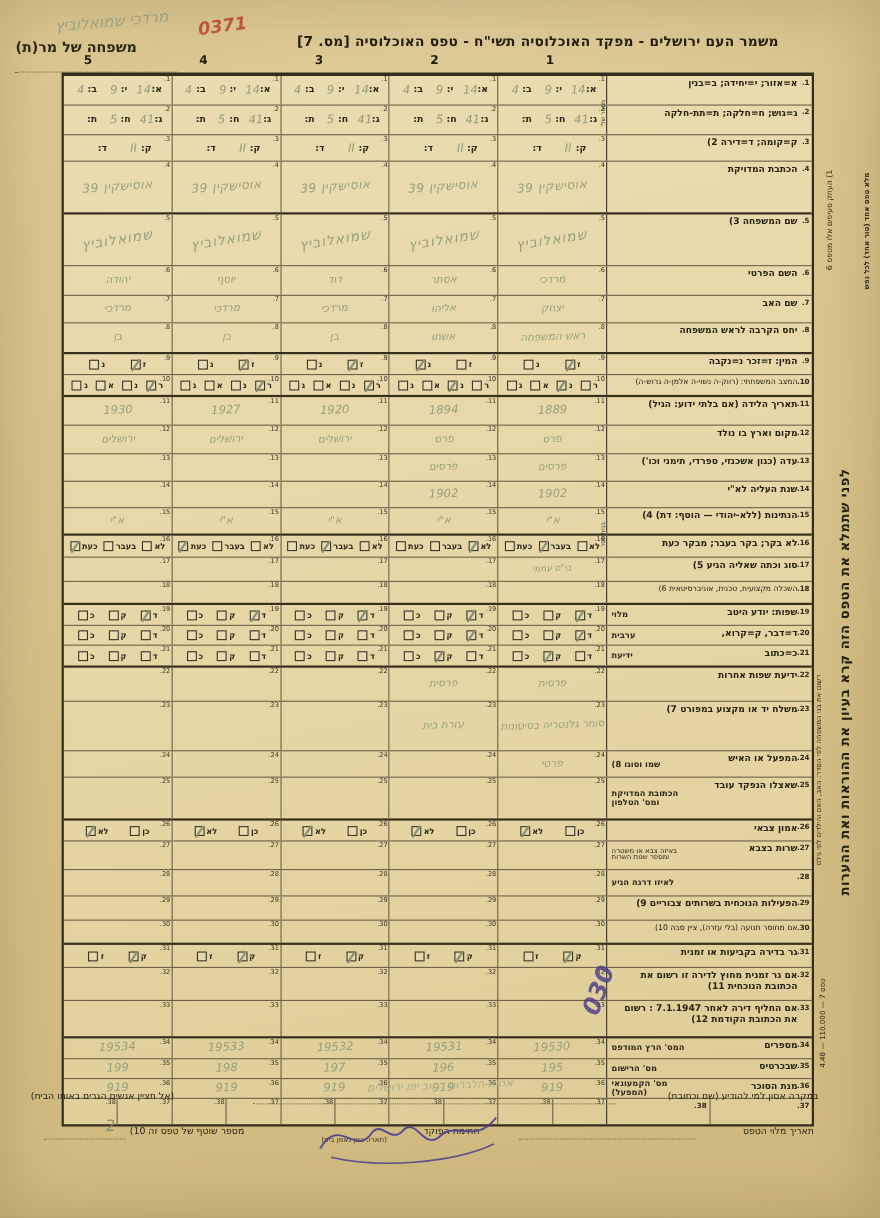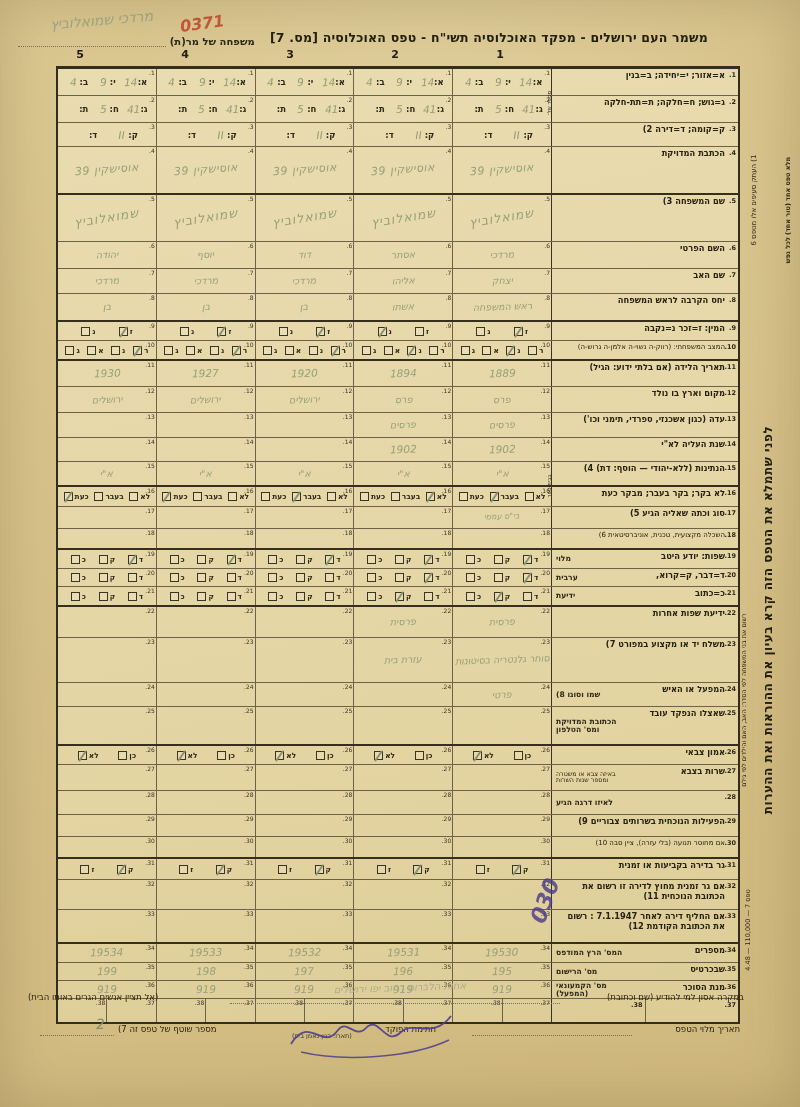--- a/index.html
+++ b/index.html
@@ -6,21 +6,21 @@
   body{font-family:"DejaVu Sans", sans-serif; background:#b4a06c;}
   #page{position:relative; width:800px; height:1107px; margin:0 auto; overflow:hidden;
     background:
       radial-gradient(ellipse at 55% 35%, rgba(255,250,220,.25), rgba(0,0,0,0) 60%),
       linear-gradient(160deg,#dcc892 0%, #d6c189 45%, #cfb87c 100%);
     color:#2d2817; direction:rtl;}
   #page::after{content:""; position:absolute; inset:0; pointer-events:none;
     box-shadow: inset 0 0 60px rgba(90,70,30,.25);}
   
   .title{position:absolute; top:30px; right:92px; font-size:12.5px; font-weight:bold; letter-spacing:.2px; color:#23200f;}
-  .family-line{position:absolute; top:36px; left:14px; width:245px; font-size:10px; font-weight:bold; direction:rtl; text-align:center;}
+  .family-line{position:absolute; top:36px; left:14px; width:245px; font-size:13px; font-weight:bold; direction:rtl; text-align:left;}
   .family-line .dots{display:inline-block; width:148px; border-bottom:1px dotted #7a7055; height:9px; vertical-align:bottom;}
   .hw{font-style:italic; color:#99a17d; font-family:"DejaVu Sans", sans-serif;}
   .hw-name-top{position:absolute; top:12px; left:50px; font-size:14px; transform:rotate(-5deg); color:#a2a884; white-space:nowrap;}
   .red-num{position:absolute; top:14px; left:180px; font-size:16px; font-weight:bold; color:#c2452f; transform:rotate(-8deg); font-style:italic; opacity:.85;}
   .colnum{position:absolute; top:48px; font-size:11px; font-weight:bold; width:30px; text-align:center; color:#24200f;}
   
   #census-table{position:absolute; top:66px; right:60px; width:680px; border:2.5px solid #332e1e; border-top-width:3px;
      background:linear-gradient(170deg,#e9dcb0, #e3d4a2 70%, #ddcc96); direction:rtl;}
   .row{display:flex; direction:rtl; border-bottom:1px solid #6b6248; position:relative;}
   .row.sep{border-bottom:2px solid #352f1c;}
@@ -1255,17 +1255,17 @@
   <div class="f-line" style="top:992px; left:28px;">(אל תציין אנשים הגרים באותו הבית)</div>
 
   <div class="f-line" style="top:1024px; right:60px;">תאריך מלוי הטפס</div>
   <div class="dotrule" style="top:1034px; left:472px; width:160px;"></div>
   <div class="f-line" style="top:1024px; left:385px;">חתימת הפוקד</div>
   <div class="sig-note">(תארו: כגון נאמן בית)</div>
   <svg class="sig-svg" width="175" height="52" viewBox="0 0 175 52">
     <path d="M8 36 C 26 6, 40 44, 55 22 C 64 10, 72 32, 83 20 C 96 6, 102 40, 118 24 C 131 12, 150 32, 168 8" stroke="#4c3e91" stroke-width="1.8" fill="none" opacity="0.9"></path>
     <path d="M18 44 C 60 54, 128 50, 166 32" stroke="#4c3e91" stroke-width="1.4" fill="none" opacity="0.85"></path>
   </svg>
-  <div class="f-line" style="top:1024px; left:118px;">מספר שוטף של טפס זה 7)</div>
+  <div class="f-line" style="top:1024px; left:118px;">מספר שוטף של טפס זה 10)</div>
   <div class="dotrule" style="top:1034px; left:40px; width:74px;"></div>
   <div class="hw hw-serial">2</div>
 
 </div>
 
 </body></html>

